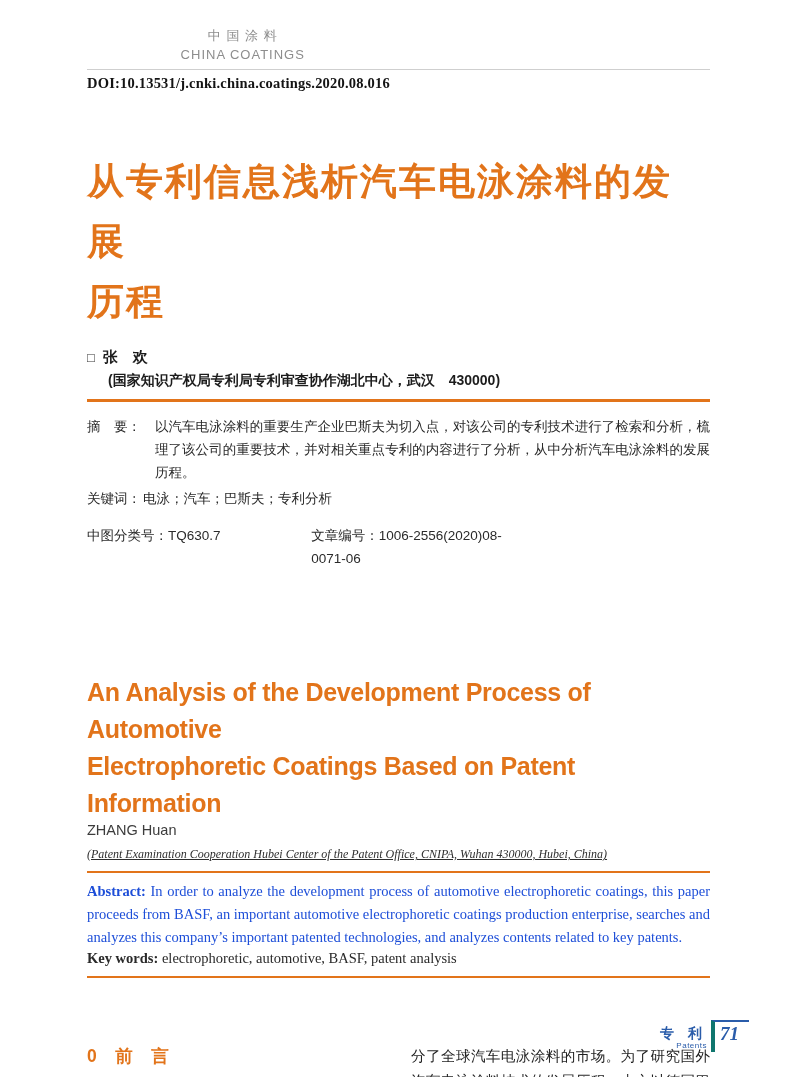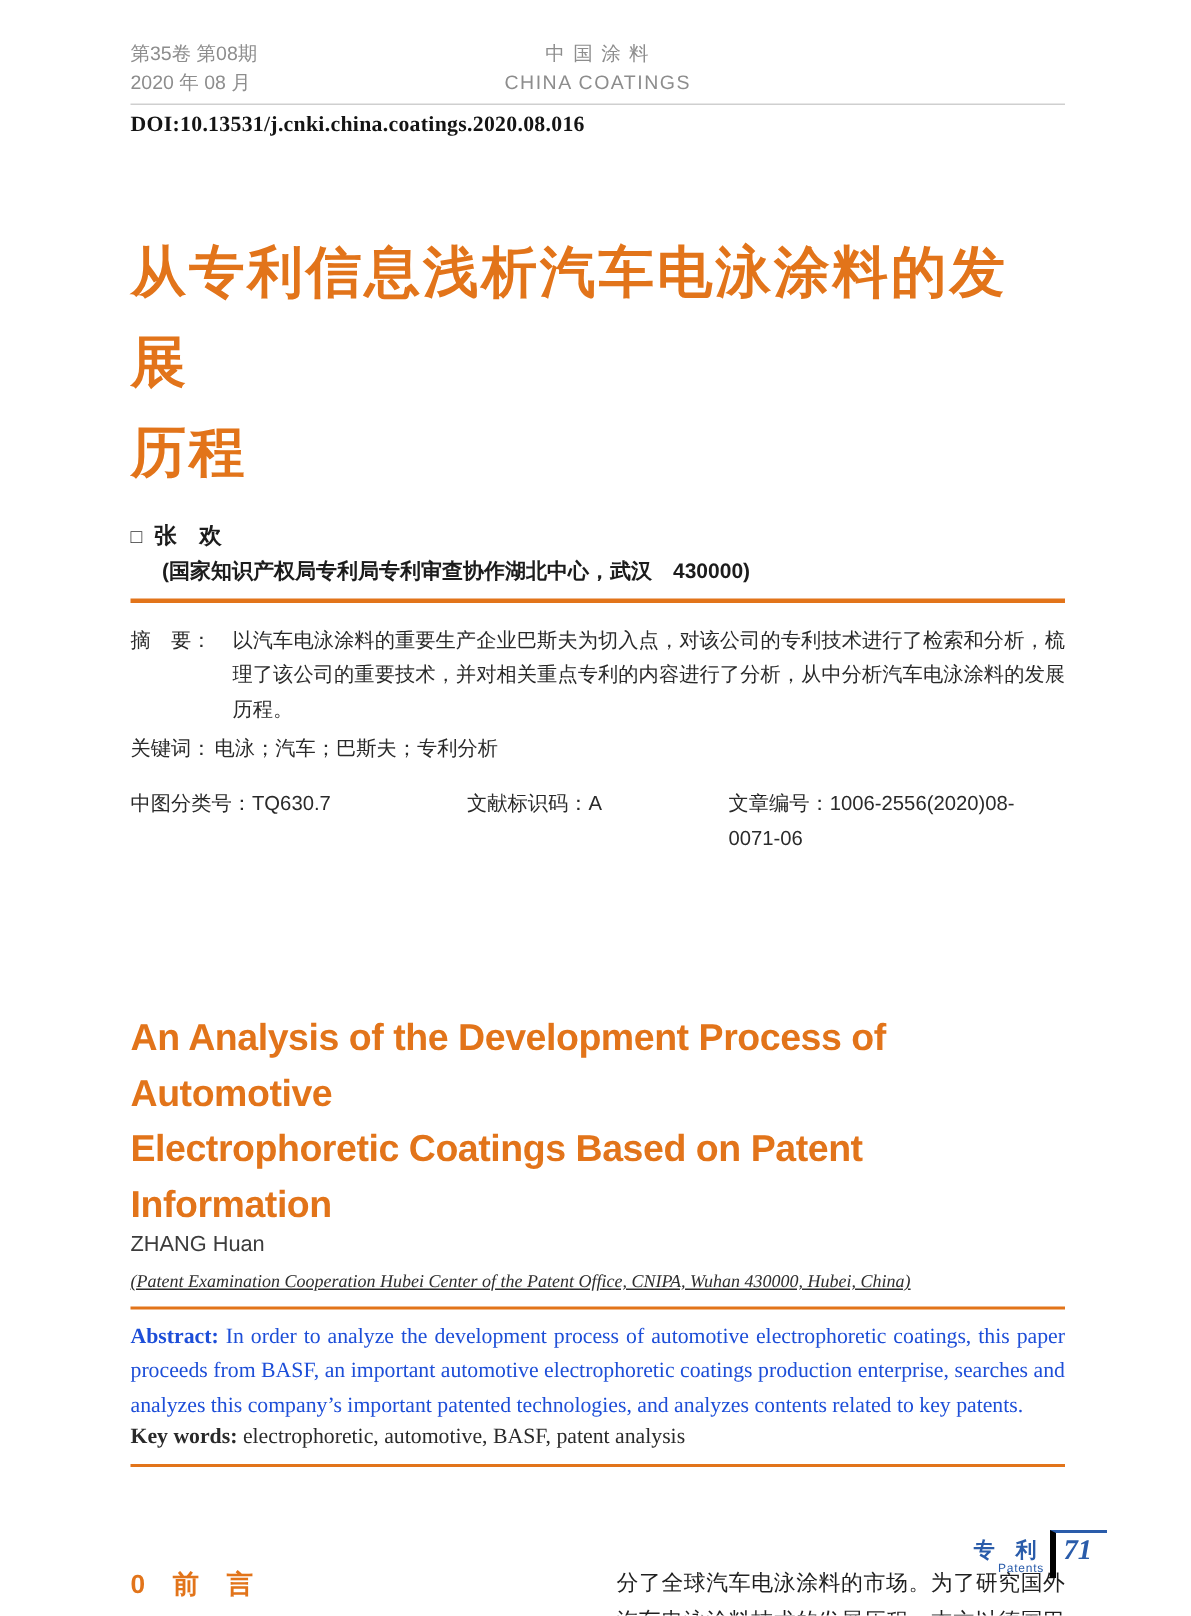--- a/index.html
+++ b/index.html
@@ -51,39 +51,35 @@
   .kw-en{margin-top:1px;font-family:"Liberation Serif","DejaVu Serif",serif;font-size:14.5px;color:#2a2a2a;}
 
   
   .body-cols{margin-top:66px;display:flex;gap:25px;}
   .col{flex:1;min-width:0;}
   .sec-head{color:#e2741a;font-weight:bold;font-size:17.5px;margin:0 0 9px 0;letter-spacing:0.5px;}
   .body-p{margin:0;font-size:14.6px;line-height:25.4px;text-align:justify;color:#1f1f1f;}
   .indent{text-indent:2em;}
 
   
-  .page-marker{position:absolute;top:1020px;right:56px;display:flex;align-items:flex-start;}
+  .page-marker{position:absolute;top:1020px;right:45px;display:flex;align-items:flex-start;}
   .pm-text{text-align:right;margin-top:6px;}
   .pm-cn{color:#2a5caa;font-weight:bold;font-size:14px;letter-spacing:5px;line-height:14px;}
   .pm-en{color:#2a5caa;font-size:8px;line-height:10px;margin-top:1px;letter-spacing:0.5px;}
-  .pm-box{margin-left:4px;border-top:2px solid #2a5caa;border-left:4px solid #000000;
+  .pm-box{margin-left:4px;border-top:2px solid #2a5caa;border-left:4px solid #0f766e;
     padding:2px 10px 8px 5px;}
   .pm-num{font-family:"Liberation Serif","DejaVu Serif",serif;font-style:italic;font-weight:bold;
     color:#2a5caa;font-size:19px;line-height:19px;}
 </style>
 </head>
 <body>
 
 <div class="content">
 
   <div class="jheader">
-    <div class="jh-left">
-      <div>第35卷 第08期</div>
-      <div>2020 年 08 月</div>
-    </div>
     <div class="jh-center">
       <div>中 国 涂 料</div>
       <div>CHINA COATINGS</div>
     </div>
   </div>
   <div class="doi">DOI:10.13531/j.cnki.china.coatings.2020.08.016</div>
 
   <div class="title-cn">
     <span>从专利信息浅析汽车电泳涂料的发展</span>
     <span>历程</span>
@@ -101,21 +97,20 @@
     <div class="abs-row">
       <span class="abs-label">摘　要：</span>
       <span class="abs-text">以汽车电泳涂料的重要生产企业巴斯夫为切入点，对该公司的专利技术进行了检索和分析，梳理了该公司的重要技术，并对相关重点专利的内容进行了分析，从中分析汽车电泳涂料的发展历程。</span>
     </div>
     <div class="kw-row">
       <span class="abs-label">关键词：</span>
       <span>电泳；汽车；巴斯夫；专利分析</span>
     </div>
     <div class="meta-row">
       <span class="meta-1">中图分类号：TQ630.7</span>
-      <span class="meta-2">文献标识码：A</span>
       <span class="meta-3">文章编号：1006-2556(2020)08-0071-06</span>
     </div>
   </div>
 
   <div class="title-en">
     <span>An Analysis of the Development Process of Automotive</span>
     <span>Electrophoretic Coatings Based on Patent Information</span>
   </div>
   <div class="author-en">ZHANG Huan</div>
   <div class="affil-en">(Patent Examination Cooperation Hubei Center of the Patent Office, CNIPA, Wuhan 430000, Hubei, China)</div>

